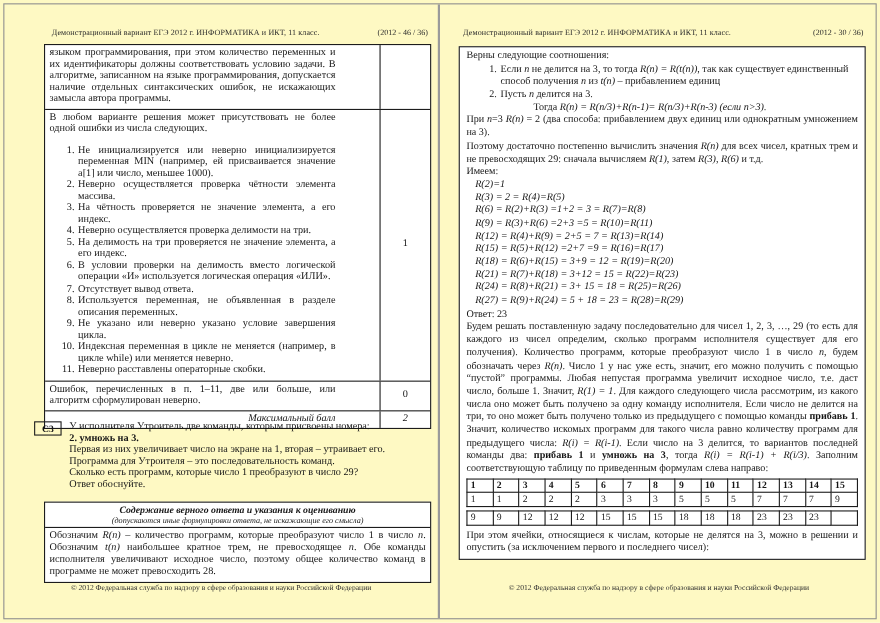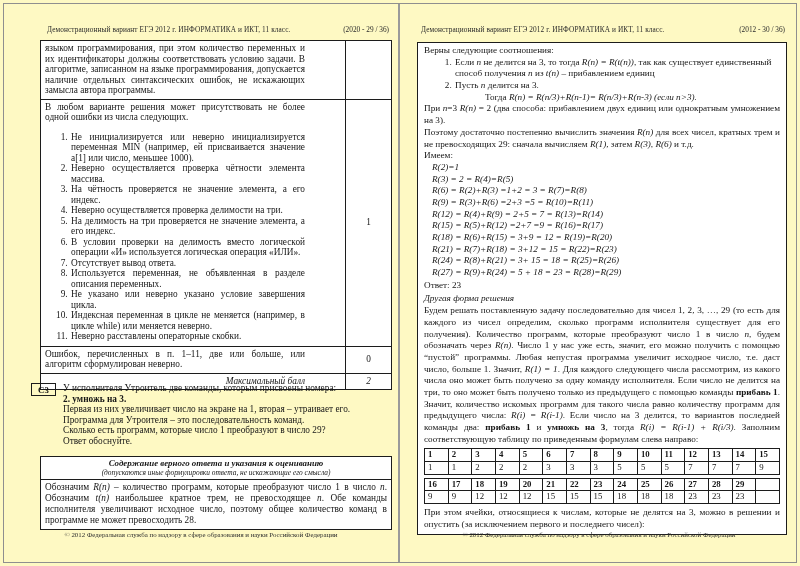--- a/index.html
+++ b/index.html
@@ -71,21 +71,21 @@
 </head>
 <body>
 
 <div class="sheet">
   <div class="frame"></div>
   <div class="divider"></div>
 
   <div class="page page-left">
     <div class="pg-header">
       <span class="ttl">Демонстрационный вариант ЕГЭ 2012 г. ИНФОРМАТИКА и ИКТ, 11 класс.</span>
-      <span class="ref">(2020 - 29 / 36)</span>
+      <span class="ref">(2012 - 46 / 36)</span>
     </div>
 
     <div class="crit-table left-main">
       <div class="crit-row">
         <div class="crit-cell c justify">языком программирования, при этом количество переменных и их идентификаторы должны соответствовать условию задачи. В алгоритме, записанном на языке программирования, допускается наличие отдельных синтаксических ошибок, не искажающих замысла автора программы.</div>
         <div class="crit-cell s"></div>
       </div>
       <div class="crit-row">
         <div class="crit-cell c">
           <div class="justify">В любом варианте решения может присутствовать не более одной ошибки из числа следующих.</div>
@@ -161,21 +161,20 @@
         <div class="formula">R(6) = R(2)+R(3) =1+2 = 3 = R(7)=R(8)</div>
         <div class="formula">R(9) = R(3)+R(6) =2+3 =5  = R(10)=R(11)</div>
         <div class="formula">R(12) = R(4)+R(9) = 2+5 = 7 = R(13)=R(14)</div>
         <div class="formula">R(15) = R(5)+R(12) =2+7 =9  = R(16)=R(17)</div>
         <div class="formula">R(18) = R(6)+R(15) = 3+9 = 12 = R(19)=R(20)</div>
         <div class="formula">R(21) = R(7)+R(18) = 3+12 = 15  = R(22)=R(23)</div>
         <div class="formula">R(24) = R(8)+R(21) = 3+ 15 = 18 = R(25)=R(26)</div>
         <div class="formula">R(27) = R(9)+R(24) = 5 + 18 = 23  = R(28)=R(29)</div>
       </div>
       <div class="gap-top">Ответ: 23</div>
-      <div class="alt-title">Другая форма решения</div>
       <div class="justify"><span>Будем решать поставленную задачу последовательно для чисел 1, 2, 3, …, 29 (то есть для каждого из чисел определим, сколько программ исполнителя существует для его получения). Количество программ, которые преобразуют число 1 в число </span><span class="seg-i">n</span><span>, будем обозначать через </span><span class="seg-i">R(n)</span><span>. Число 1 у нас уже есть, значит, его можно получить с помощью “пустой” программы. Любая непустая программа увеличит исходное число, т.е. даст число, больше 1. Значит, </span><span class="seg-i">R(1) = 1</span><span>. Для каждого следующего числа рассмотрим, из какого числа оно может быть получено за одну команду исполнителя. Если число не делится на три, то оно может быть получено только из предыдущего с помощью команды </span><span class="seg-b">прибавь 1</span><span>. Значит, количество искомых программ для такого числа равно количеству программ для предыдущего числа: </span><span class="seg-i">R(i) = R(i-1)</span><span>. Если число на 3 делится, то вариантов последней команды два: </span><span class="seg-b">прибавь 1</span><span> и </span><span class="seg-b">умножь на 3</span><span>, тогда </span><span class="seg-i">R(i) = R(i-1) + R(i/3)</span><span>. Заполним соответствующую таблицу по приведенным формулам слева направо:</span></div>
 
       <table class="num-table">
         <tbody>
             <tr class="bold-row">
           <td>1</td>
               <td>2</td>
               <td>3</td>
               <td>4</td>
               <td>5</td>
@@ -204,37 +203,20 @@
               <td>5</td>
               <td>7</td>
               <td>7</td>
               <td>7</td>
               <td>9</td>
         </tr>
       </tbody>
         </table>
       <table class="num-table">
         <tbody>
-            <tr class="bold-row">
-          <td>16</td>
-              <td>17</td>
-              <td>18</td>
-              <td>19</td>
-              <td>20</td>
-              <td>21</td>
-              <td>22</td>
-              <td>23</td>
-              <td>24</td>
-              <td>25</td>
-              <td>26</td>
-              <td>27</td>
-              <td>28</td>
-              <td>29</td>
-              <td></td>
-        </tr>
         <tr>
           <td>9</td>
               <td>9</td>
               <td>12</td>
               <td>12</td>
               <td>12</td>
               <td>15</td>
               <td>15</td>
               <td>15</td>
               <td>18</td>

